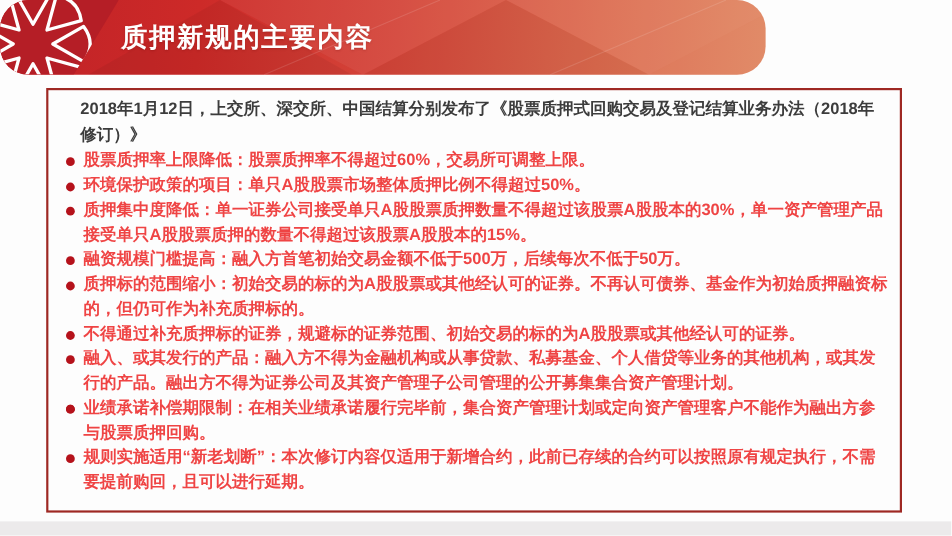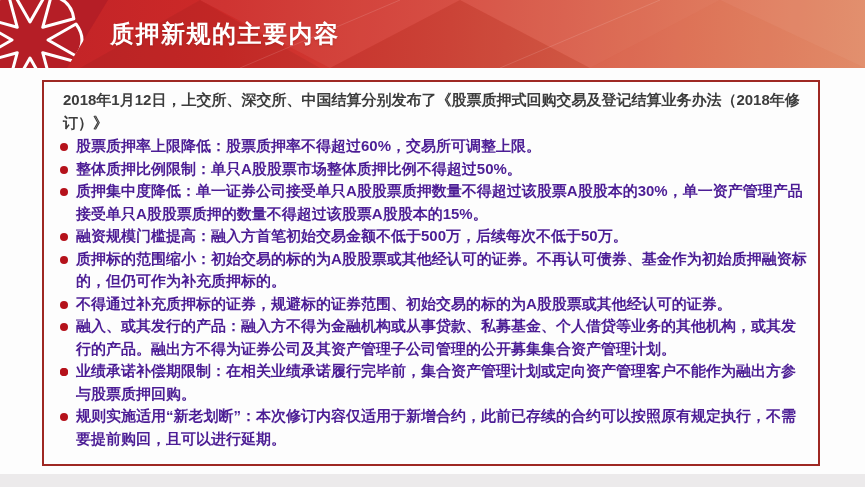--- a/index.html
+++ b/index.html
@@ -6,23 +6,24 @@
   body{
     width:865px;height:487px;
     background:#ffffff;
     font-family:"Liberation Sans","DejaVu Sans",sans-serif;
     position:relative;overflow:hidden;
   }
   .slide{position:absolute;inset:0;width:865px;height:487px;background:#fdfdfd;}
 
   
   .header{
-    position:absolute;top:0;left:0;width:865px;height:68px;
+    position:absolute;top:0;left:0;width:696px;height:68px;
     background:linear-gradient(94deg,#bf2127 0%,#cd2a28 26%,#d4463a 52%,#dc6a4e 78%,#e08560 100%);
     overflow:hidden;
+    border-radius:26px;
   }
   .header-pattern{position:absolute;top:0;left:0;width:865px;height:68px;}
   .logo-block{
     position:absolute;top:0;left:0;width:108px;height:68px;
     background:#b51e26;
     clip-path:polygon(0 0,100% 0,62% 100%,0 100%);
     overflow:hidden;
   }
   .logo-block svg{position:absolute;left:-28px;top:-8px;}
   .header-title{
@@ -34,28 +35,28 @@
 
   
   .content-box{
     position:absolute;left:42px;top:80px;width:778px;min-height:386px;
     box-sizing:border-box;
     background:#fdfdfd;
     border:2px solid #9e2823;
     padding:7px 11px 6px 9px;
   }
   .intro{
-    margin:0 0 1px 10px;
+    margin:0 0 1px 20px;
     color:#3c3c3c;font-size:15px;font-weight:600;line-height:22.5px;
   }
   .bullet-list{list-style:none;margin:0;padding:0;}
   .bullet-list li{
     position:relative;
     padding-left:23px;
-    color:#4c1d95;font-size:15px;font-weight:600;line-height:22.5px;
+    color:#ef4444;font-size:15px;font-weight:600;line-height:22.5px;
   }
   .dot{
     position:absolute;left:7px;top:8px;
     width:8px;height:8px;border-radius:50%;
     background:#b5121b;
   }
 
   .bottom-strip{
     position:absolute;left:0;bottom:0;width:865px;height:13px;
     background:#eceaeb;
@@ -111,21 +112,21 @@
       </svg>
     </div>
 
     <div class="header-title">质押新规的主要内容</div>
   </div>
 
   <div class="content-box">
     <p class="intro">2018年1月12日，上交所、深交所、中国结算分别发布了《股票质押式回购交易及登记结算业务办法（2018年修订）》</p>
     <ul class="bullet-list">
       <li><span class="dot"></span><span>股票质押率上限降低：股票质押率不得超过60%，交易所可调整上限。</span></li>
-      <li><span class="dot"></span><span>整体质押比例限制：单只A股股票市场整体质押比例不得超过50%。</span></li>
+      <li><span class="dot"></span><span>环境保护政策的项目：单只A股股票市场整体质押比例不得超过50%。</span></li>
       <li><span class="dot"></span><span>质押集中度降低：单一证券公司接受单只A股股票质押数量不得超过该股票A股股本的30%，单一资产管理产品接受单只A股股票质押的数量不得超过该股票A股股本的15%。</span></li>
       <li><span class="dot"></span><span>融资规模门槛提高：融入方首笔初始交易金额不低于500万，后续每次不低于50万。</span></li>
       <li><span class="dot"></span><span>质押标的范围缩小：初始交易的标的为A股股票或其他经认可的证券。不再认可债券、基金作为初始质押融资标的，但仍可作为补充质押标的。</span></li>
       <li><span class="dot"></span><span>不得通过补充质押标的证券，规避标的证券范围、初始交易的标的为A股股票或其他经认可的证券。</span></li>
       <li><span class="dot"></span><span>融入、或其发行的产品：融入方不得为金融机构或从事贷款、私募基金、个人借贷等业务的其他机构，或其发行的产品。融出方不得为证券公司及其资产管理子公司管理的公开募集集合资产管理计划。</span></li>
       <li><span class="dot"></span></li>
       <li><span class="dot"></span><span>业绩承诺补偿期限制：在相关业绩承诺履行完毕前，集合资产管理计划或定向资产管理客户不能作为融出方参与股票质押回购。</span></li>
       <li><span class="dot"></span><span>规则实施适用“新老划断”：本次修订内容仅适用于新增合约，此前已存续的合约可以按照原有规定执行，不需要提前购回，且可以进行延期。</span></li>
     </ul>
   </div>

